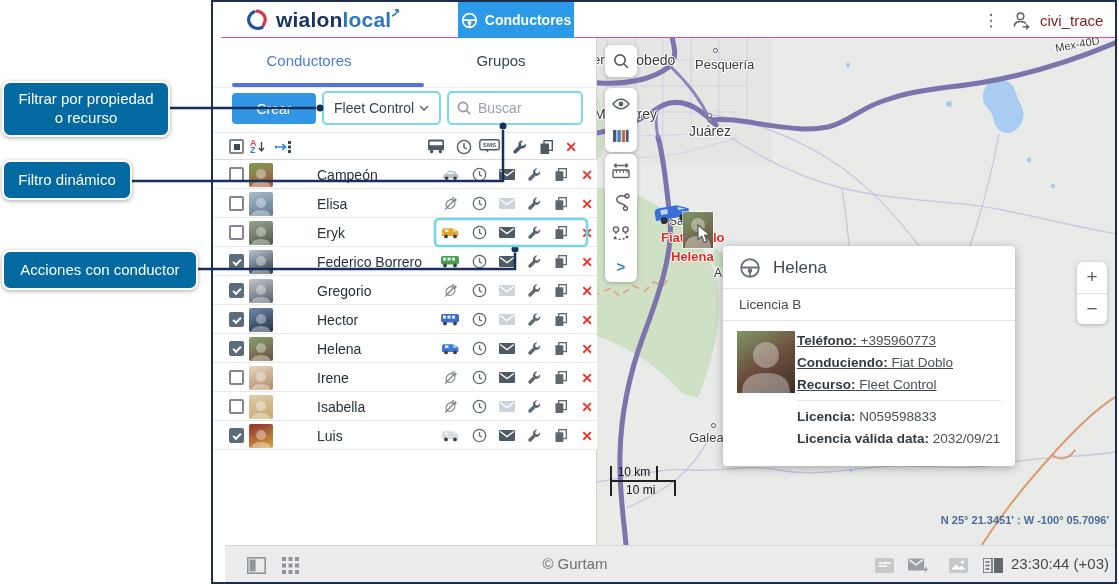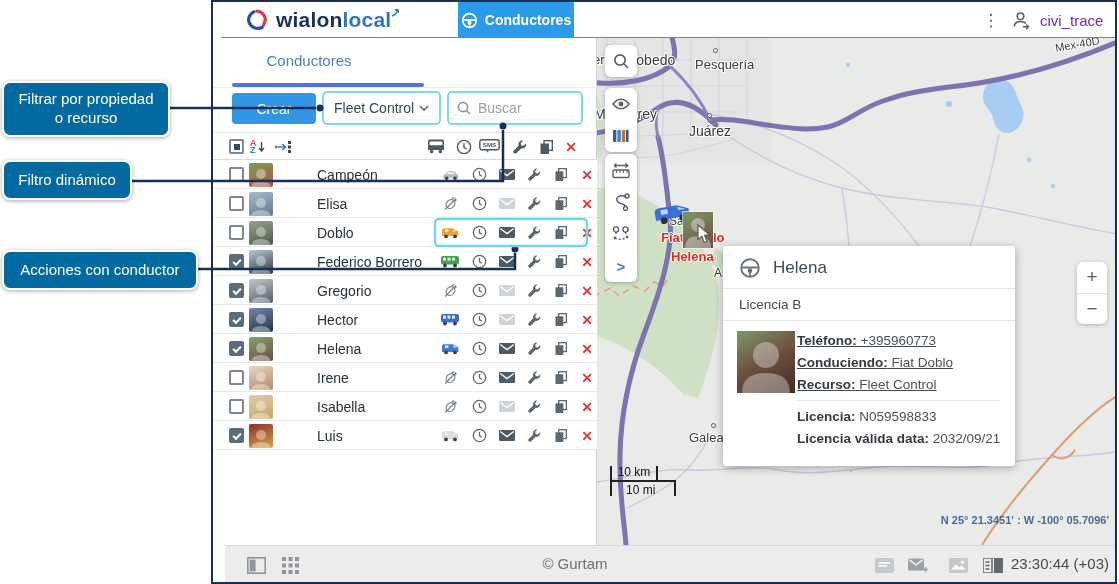--- a/index.html
+++ b/index.html
@@ -23,21 +23,21 @@
   
   #hdr { position:absolute; left:8px; top:0; width:1016px; height:36px; background:#fff; border-bottom:1px solid #ec4899; }
   #logo { position:absolute; left:24px; top:5px; height:26px; display:flex; align-items:center; }
   #logo-word { margin-left:7px; font-size:21px; font-weight:bold; color:#16335e; letter-spacing:.2px; }
   #logo-word .l2 { color:#2e77bd; }
   #app-tab { position:absolute; left:237px; top:0; width:116px; height:36px; background:#2b9ae8; color:#fff;
     display:flex; align-items:center; justify-content:center; gap:7px; font-size:14px; font-weight:bold; }
   #menu-dots { position:absolute; left:760px; top:6px; width:20px; height:24px; color:#5f6368; font-size:17px;
     display:flex; align-items:center; justify-content:center; letter-spacing:0; cursor:pointer; }
   #user { position:absolute; left:790px; top:6px; height:24px; display:flex; align-items:center; gap:9px;
-    color:#6d28d9; font-size:15px; }
+    color:#7f1d1d; font-size:15px; }
 
   
   #panel { position:absolute; left:0; top:36px; width:384px; height:507px; background:#fff; border-right:1px solid #cfd4d8; }
   .ptab { position:absolute; top:0; width:192px; height:45px; display:flex; align-items:center; justify-content:center;
     font-size:15px; cursor:pointer; }
   #ptab-conductores { left:0; color:#4c7cd2; }
   #ptab-grupos { left:192px; color:#37474f; }
   #tab-underline { position:absolute; left:19px; top:45px; width:192px; height:4px; background:#5074d9; border-radius:2px; }
   #ptabs-sep { position:absolute; left:0; top:49px; width:384px; height:1px; background:#ececec; }
 
@@ -175,20 +175,21 @@
           <circle cx="9.5" cy="5.2" r="3.3"></circle>
           <path d="M3.2 15.5 Q3.6 10.6 9.5 10.6 Q13.4 10.6 14.8 12.6"></path>
           <path d="M11.8 15.8 H17.4 M15.2 13.5 L17.6 15.8 L15.2 18.1"></path>
         </svg>
         <span>civi_trace</span>
       </div>
     </div>
 
     <div id="panel">
       <div class="ptab" id="ptab-conductores">Conductores</div>
+      <div class="ptab" id="ptab-grupos">Grupos</div>
       <div id="ptabs-sep"></div>
       <div id="tab-underline"></div>
 
       <button id="crear-btn">Crear</button>
       <div id="res-filter">
         <span>Fleet Control</span>
         <svg width="10" height="6" viewBox="0 0 10 6" fill="none" stroke="#5f6b76" stroke-width="1.6">
             <path d="M1 1 L5 5 L9 1"></path>
           </svg>
       </div>
@@ -359,21 +360,21 @@
               <span class="cbx"></span>
             </span>
       <span class="av-c">
               <span class="avatar" style="background: linear-gradient(160deg, rgb(153, 163, 145), rgb(76, 88, 73));">
                 <svg width="24" height="24" viewBox="0 0 24 24">
                   <circle cx="12" cy="9" r="5" fill="rgba(255,255,255,.38)"></circle>
                   <path d="M2 24 Q2 16 12 16 Q22 16 22 24 Z" fill="rgba(255,255,255,.38)"></path>
                 </svg>
               </span>
             </span>
-      <span class="nm-c">Doblo</span>
+      <span class="nm-c">Eryk</span>
       <span class="veh-c">
               <svg width="19" height="13" viewBox="0 0 19 13">
                 <path d="M1 10 V4.2 Q1 2.2 3 2.2 H12 L17.4 5.4 V10 Z" fill="#e8a631"></path>
                 <path d="M12.3 3 L15.8 5.4 H12.3 Z" fill="#e3edf5"></path>
                 <rect x="4" y="3.4" width="3.4" height="2.6" fill="#e3edf5"></rect>
                 <circle cx="5" cy="10.4" r="1.9" fill="#39424a"></circle>
                 <circle cx="14" cy="10.4" r="1.9" fill="#39424a"></circle>
               </svg>
             </span>
       <span class="clk-c">

